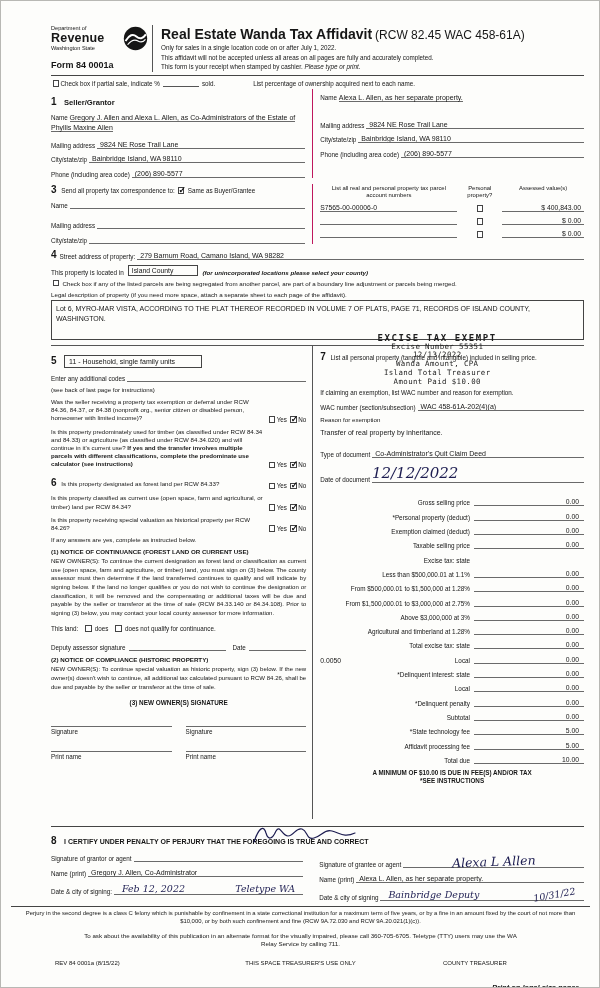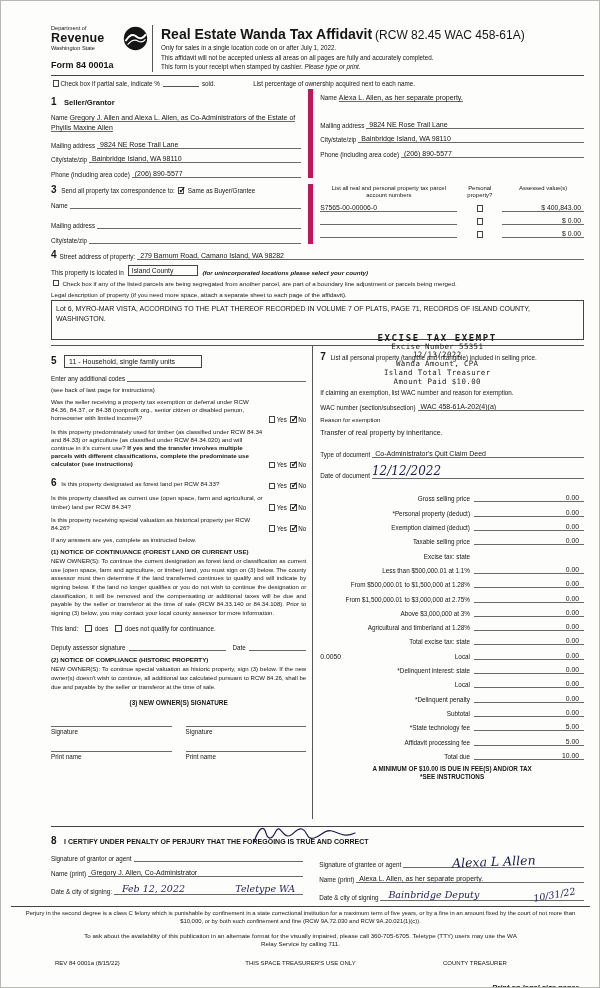--- a/index.html
+++ b/index.html
@@ -28,21 +28,21 @@
   
   .partial { display:flex; align-items:flex-end; font-size:6.3px; margin:4px 0 2px; }
   .mini-fill { width:36px; border-bottom:1px solid #555; height:7px; margin:0 3px; }
   .own-note { margin-left:38px; }
 
   
   .cb { width:6.5px; height:6.5px; border:1px solid #444; display:inline-block; vertical-align:-1px;
         position:relative; margin:0 1.5px; background:#fff; flex:none; }
   .cb.checked::after { content:"\2713"; position:absolute; left:-0.5px; top:-3.5px; font-size:9px; font-weight:bold; color:#111; }
   .cols2 { display:flex; }
-  .cl { width:49.2%; border-right:5px solid #be185d; padding-right:7px; }
+  .cl { width:49.2%; border-right:1px solid #be185d; padding-right:7px; }
   .cr { flex:1; padding-left:7px; }
   .sec-num { font-size:10px; font-weight:bold; margin-right:3px; }
   .sec-title { font-size:7.6px; font-weight:bold; }
   .sechead { margin-top:2px; }
   .frow { display:flex; align-items:flex-end; margin-top:6.5px; font-size:6.3px; }
   .lbl { white-space:nowrap; }
   .fill { flex:1; border-bottom:1px solid #6a6a6a; min-height:8px; margin-left:2px; }
   .fillv { flex:1; border-bottom:1px solid #6a6a6a; font-size:7px; padding-left:3px; margin-left:2px;
            white-space:nowrap; overflow:hidden; }
   .namewrap { font-size:6.3px; margin-top:4px; line-height:1.55; }
@@ -401,21 +401,21 @@
       </div>
       <div class="small-note" style="margin-top:5px">Reason for exemption</div>
       <div class="reason-val">Transfer of real property by inheritance.</div>
 
       <div class="frow" style="margin-top:14px">
         <span class="lbl">Type of document</span>
         <span class="fillv">Co-Administrator's Quit Claim Deed</span>
       </div>
       <div class="frow">
         <span class="lbl">Date of document</span>
-        <span class="fill" style="text-align:left"><span class="hand" style="font-size:12px">12/12/2022</span></span>
+        <span class="fill" style="text-align:left"><span class="hand" style="font-size:15px">12/12/2022</span></span>
       </div>
 
       <div class="taxlines">
         <div class="txl">
             <span class="txlbl">Gross selling price</span>
             <span class="txval">0.00</span>
           </div>
         <div class="txl">
             <span class="txlbl">*Personal property (deduct)</span>
             <span class="txval">0.00</span>

